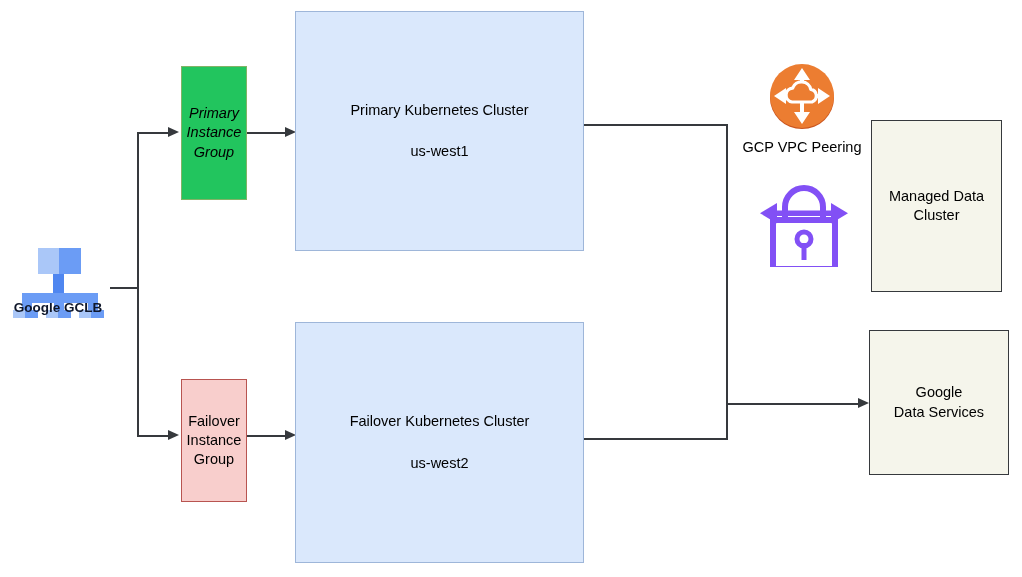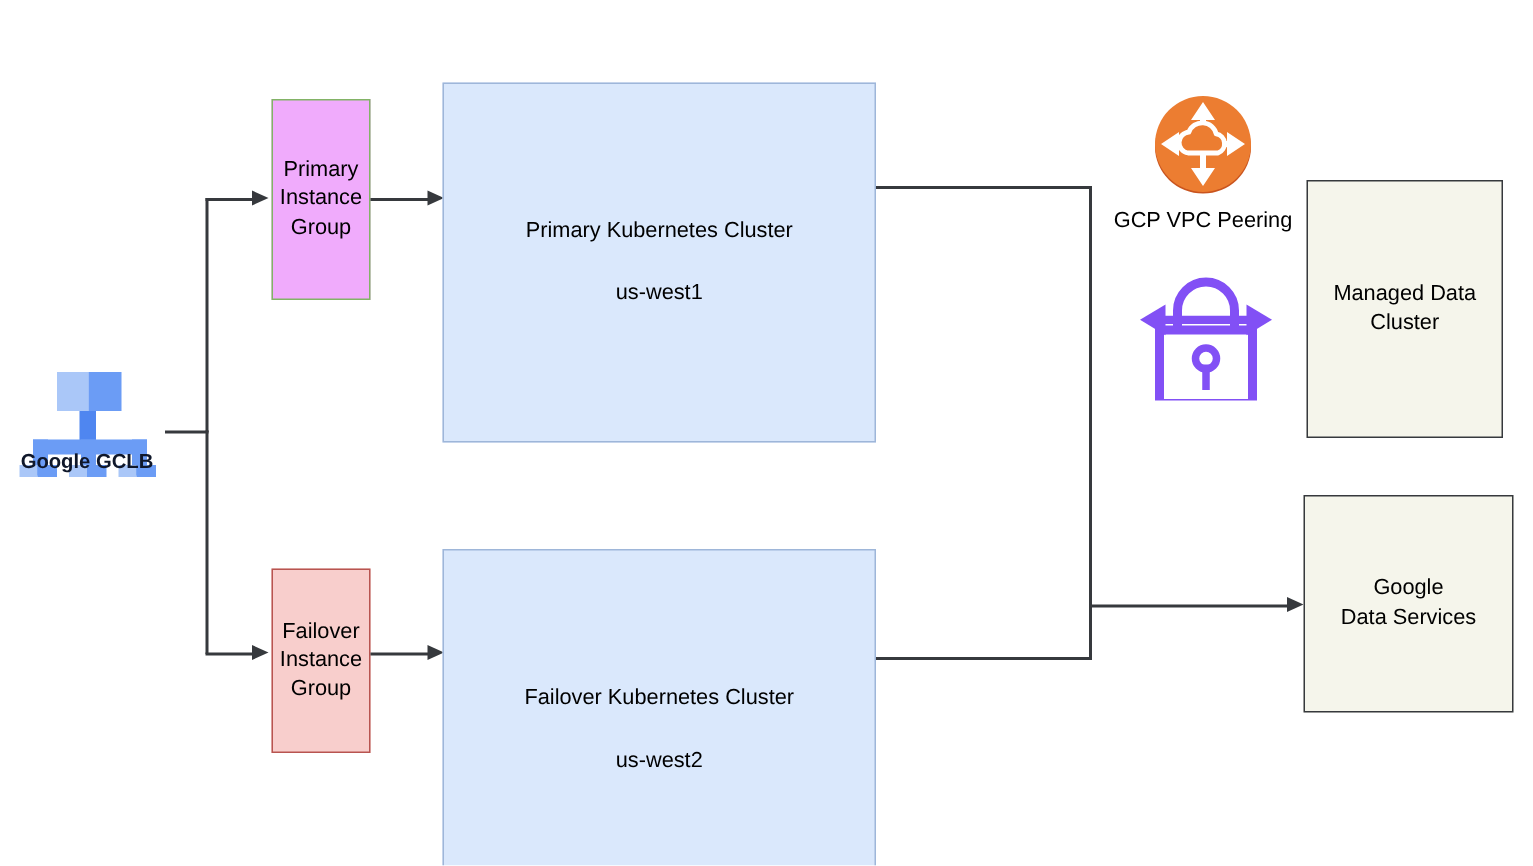--- a/index.html
+++ b/index.html
@@ -24,36 +24,36 @@
     flex-direction: column;
     align-items: center;
     justify-content: center;
     text-align: center;
     color: #000000;
     line-height: 1.32;
   }
   
   .box-primary-ig {
     left: 181px; top: 66px; width: 66px; height: 134px;
-    background: #f0abfc;
+    background: #22c55e;
     border: 1px solid #82b366;
     font-size: 14.5px;
+    font-style: italic;
   }
   .box-failover-ig {
     left: 181px; top: 379px; width: 66px; height: 123px;
     background: #f8cecc;
     border: 1px solid #b85450;
     font-size: 14.5px;
   }
   
   .box-cluster {
     background: #dae8fc;
     border: 1px solid #9eb6d9;
     font-size: 14.5px;
-    margin-top: 44px;
   }
   .box-primary-cluster { left: 295px; top: 11px; width: 289px; height: 240px; }
   .box-failover-cluster { left: 295px; top: 322px; width: 289px; height: 241px; }
   .cluster-line-2 { margin-top: 22px; }
   
   .box-data {
     background: #f5f5eb;
     border: 1px solid #36393d;
     font-size: 14.5px;
   }

